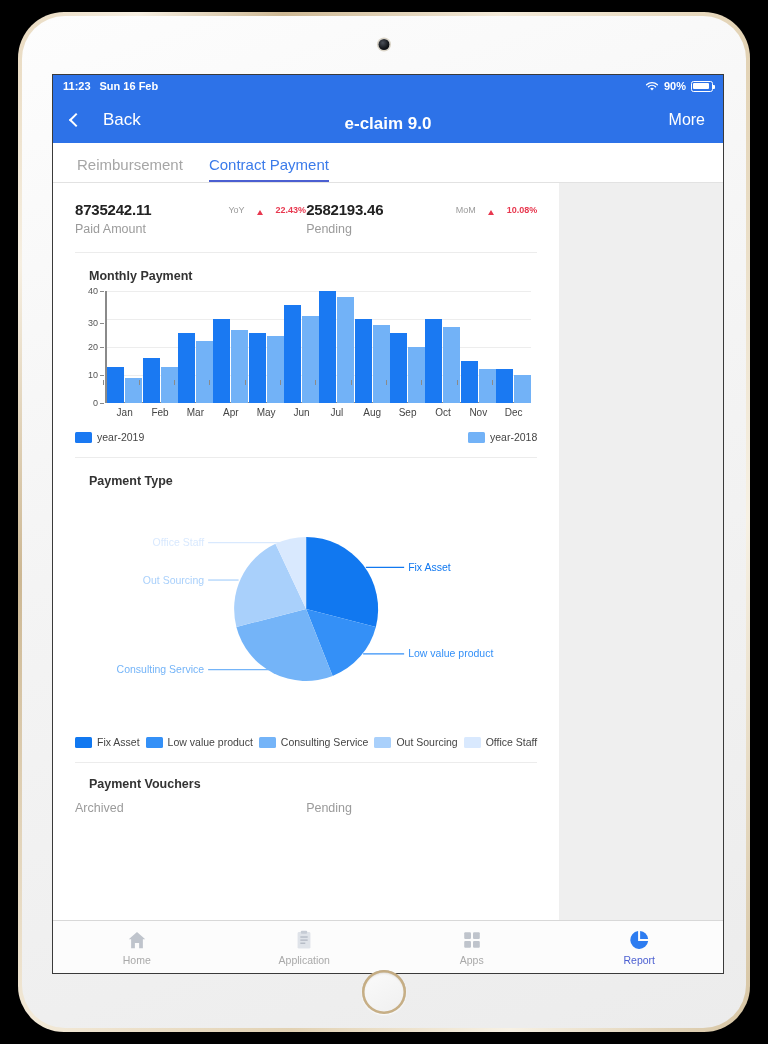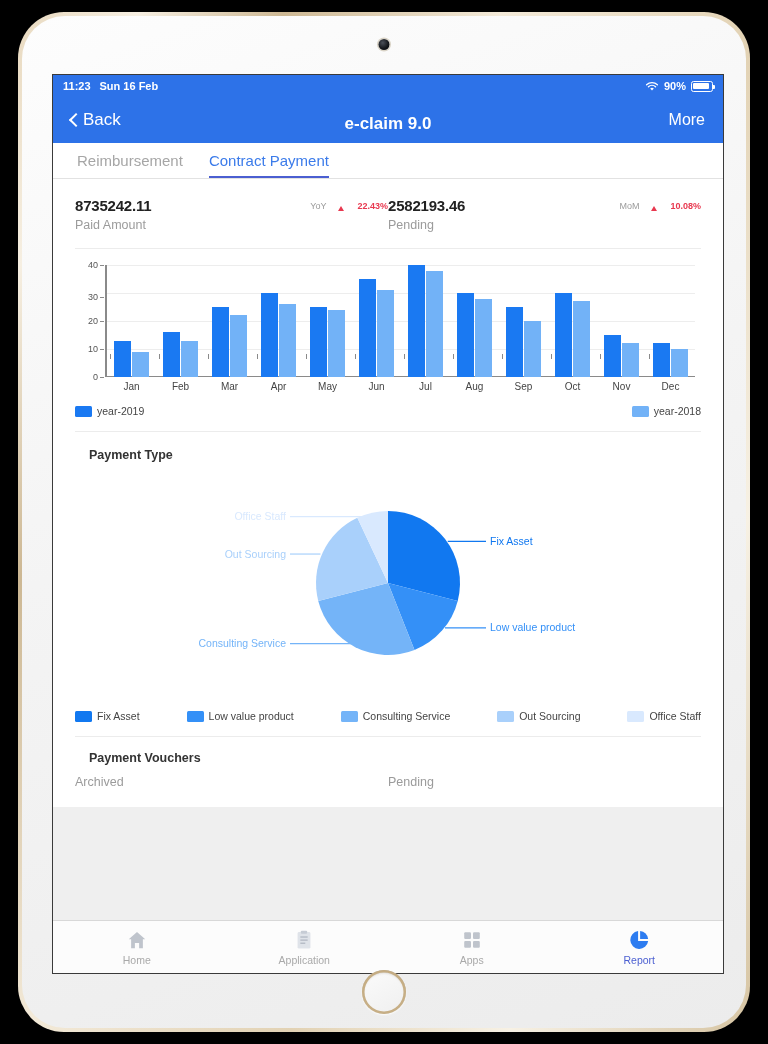--- a/index.html
+++ b/index.html
@@ -66,45 +66,45 @@
     width:2px; height:4.4px; background:#fff; border-radius:0 1px 1px 0;
   }
   .battery-fill { height: 100%; width: 90%; background: #fff; border-radius: 1px; }
 
   
   .nav-bar {
     height: 46px; background: #2d72e8; color: #fff;
     display: flex; align-items: center; padding: 0 18px;
     flex: none; position: relative;
   }
-  .nav-back { display: flex; align-items: center; gap: 0; font-size: 17px; }
+  .nav-back { display: flex; align-items: center; gap: 20px; font-size: 17px; }
   .chev {
     width: 10px; height: 10px; border-left: 2.2px solid #fff; border-bottom: 2.2px solid #fff;
     transform: rotate(45deg); margin-right: 2px;
   }
   .nav-title {
     position: absolute; left: 0; right: 0; text-align: center;
     font-size: 17px; font-weight: bold; pointer-events: none; margin-top: 8px;
   }
   .nav-more { margin-left: auto; font-size: 16px; }
 
   
   .tabs {
-    height: 28px; display: flex; align-items: flex-end; gap: 26px;
+    height: 40px; display: flex; align-items: flex-end; gap: 26px;
     padding: 0 24px; border-bottom: 1px solid #e2e2e2;
-    background: #fff; flex: none; margin-top: 8px;
+    background: #fff; flex: none;
   }
   .tab {
     font-size: 15px; color: #a6a6a6; padding-bottom: 7px;
     border-bottom: 2.5px solid transparent;
   }
   .tab.active { color: #3b7bea; border-bottom-color: #4b5fd1; }
 
   
-  .content { flex: 1; background: #000000; overflow: hidden; display: flex; flex-direction: column; }
+  .content { flex: 1; background: #000000; overflow: hidden; display: flex; flex-direction: row; }
   .card { background: #fff; padding: 0 22px; }
 
   
   .kpi-row { display: flex; padding: 18px 0 16px; border-bottom: 1px solid #ececec; }
   .kpi { flex: 1; display: flex; align-items: flex-start; }
   .kpi-main { display: flex; flex-direction: column; }
   .kpi-value { font-size: 15px; font-weight: bold; color: #222; letter-spacing: -.2px; }
   .kpi-label { font-size: 12.5px; color: #9b9b9b; margin-top: 4px; }
   .kpi-delta { margin-left: auto; display: flex; align-items: flex-end; gap: 12px; font-size: 9px; padding-top: 4px; }
   .delta-tag { color: #9b9b9b; }
@@ -238,20 +238,21 @@
               </div>
               <div class="kpi-delta">
                 <span class="delta-tag">MoM</span>
                 <span class="arrow-up"></span>
                 <span class="delta-val">10.08%</span>
               </div>
             </div>
           </div>
 
           <div class="section">
+            <div class="section-title">Monthly Payment</div>
             <div class="bar-chart" id="barChart">
               <div class="y-axis" id="yAxis">
                   <div class="y-tick" style="top: 112px;">0</div>
                   <div class="y-tick" style="top: 84px;">10</div>
                   <div class="y-tick" style="top: 56px;">20</div>
                   <div class="y-tick" style="top: 32px;">30</div>
                   <div class="y-tick" style="top: 0px;">40</div>
                 </div>
               <div id="gridLines">
                   <div class="grid-line" style="top: 84px;"></div>

